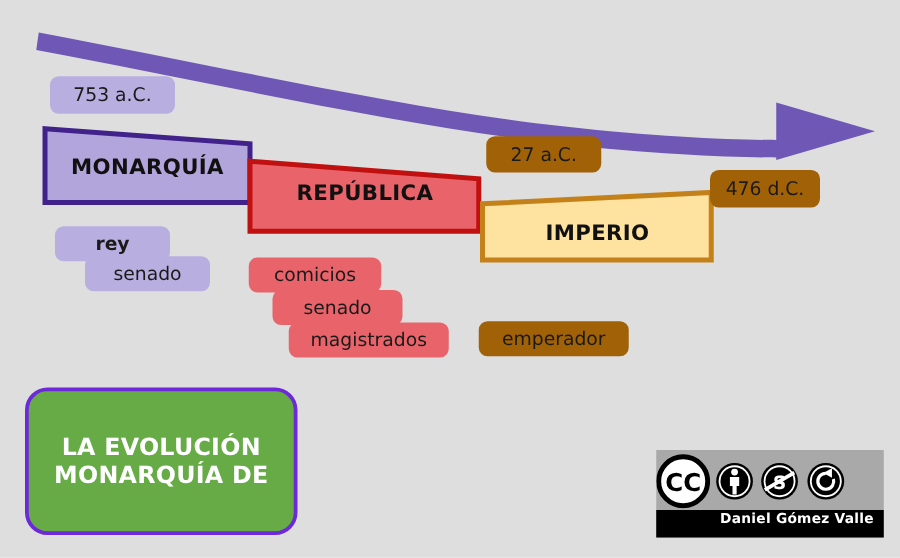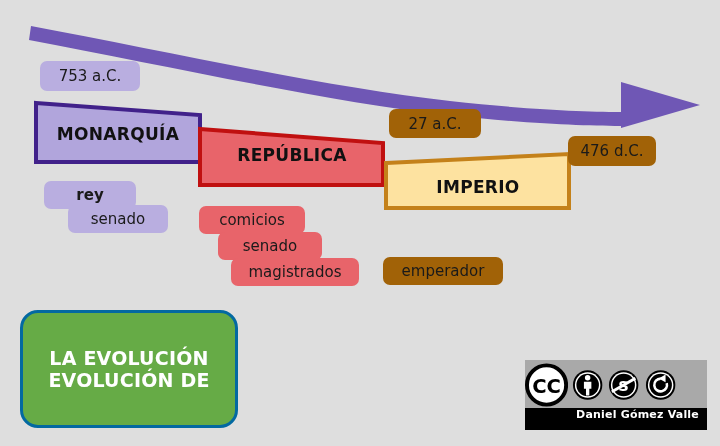--- a/index.html
+++ b/index.html
@@ -61,21 +61,21 @@
   .pill.yellow  { background: #a16207; text-align: right; }
 
   
   #title-box {
     position: absolute;
     left: 20px;
     top: 310px;
     width: 218px;
     height: 118px;
     background: #66ab46;
-    border: 3px solid #0369a1;
+    border: 3px solid #6d28d9;
     border-radius: 18px;
     box-sizing: border-box;
     display: flex;
     align-items: center;
     justify-content: center;
   }
   #title-box .title-text {
     font-family: "DejaVu Sans", sans-serif;
     font-weight: 700;
     font-size: 19px;
@@ -173,21 +173,21 @@
 
   <div class="pill red" style="left:218px; top:232px; width:104px; height:28px;">senado</div>
 
   <div class="pill red" style="left:231px; top:258px; width:128px; height:28px;">magistrados</div>
 
   <div class="pill yellow" style="left:383px; top:233px; width:120px; height:28px;margin-top:24px;">emperador</div>
 
   <div id="title-box">
     <div class="title-text">
       <div>LA EVOLUCIÓN</div>
-      <div>EVOLUCIÓN DE</div>
+      <div>MONARQUÍA DE</div>
     </div>
   </div>
 
   <div id="cc-badge">
     <div class="cc-icons">
 
       <svg width="44" height="44" viewBox="0 0 44 44">
         <circle cx="22" cy="22" r="20" fill="#ffffff" stroke="#000000" stroke-width="4"></circle>
         <text x="22" y="30" text-anchor="middle" font-family="DejaVu Sans, sans-serif" font-size="20" font-weight="700" fill="#000000">CC</text>
       </svg>

